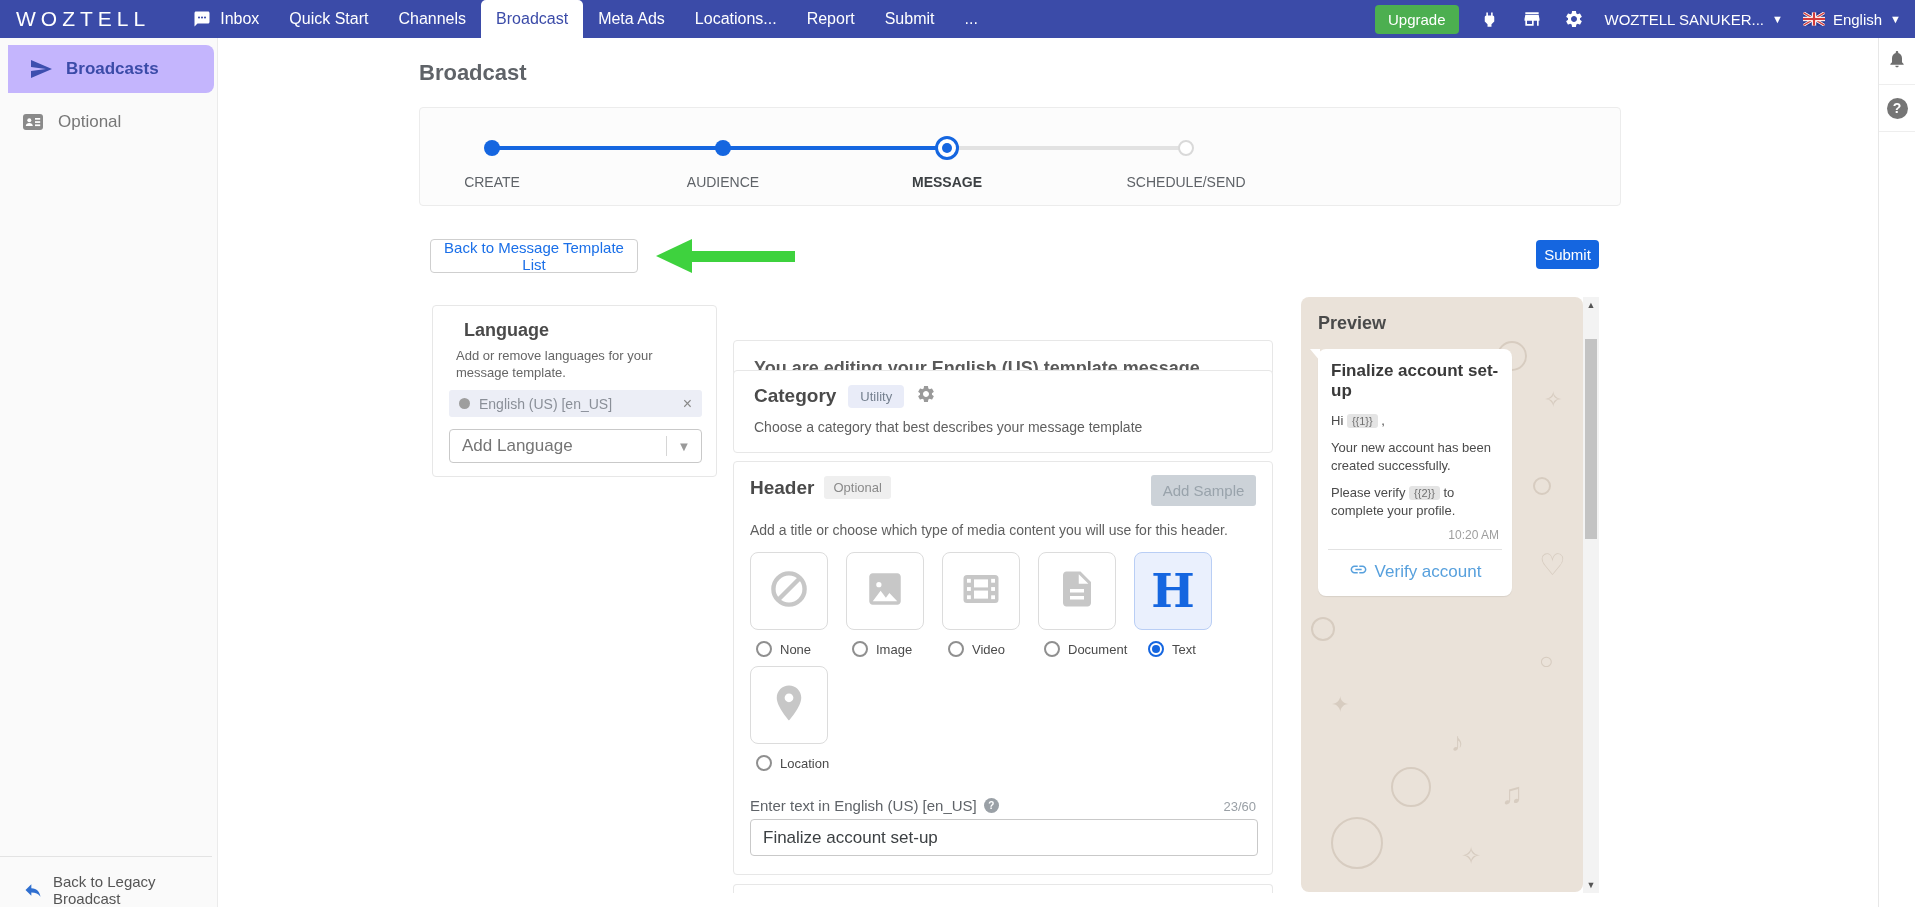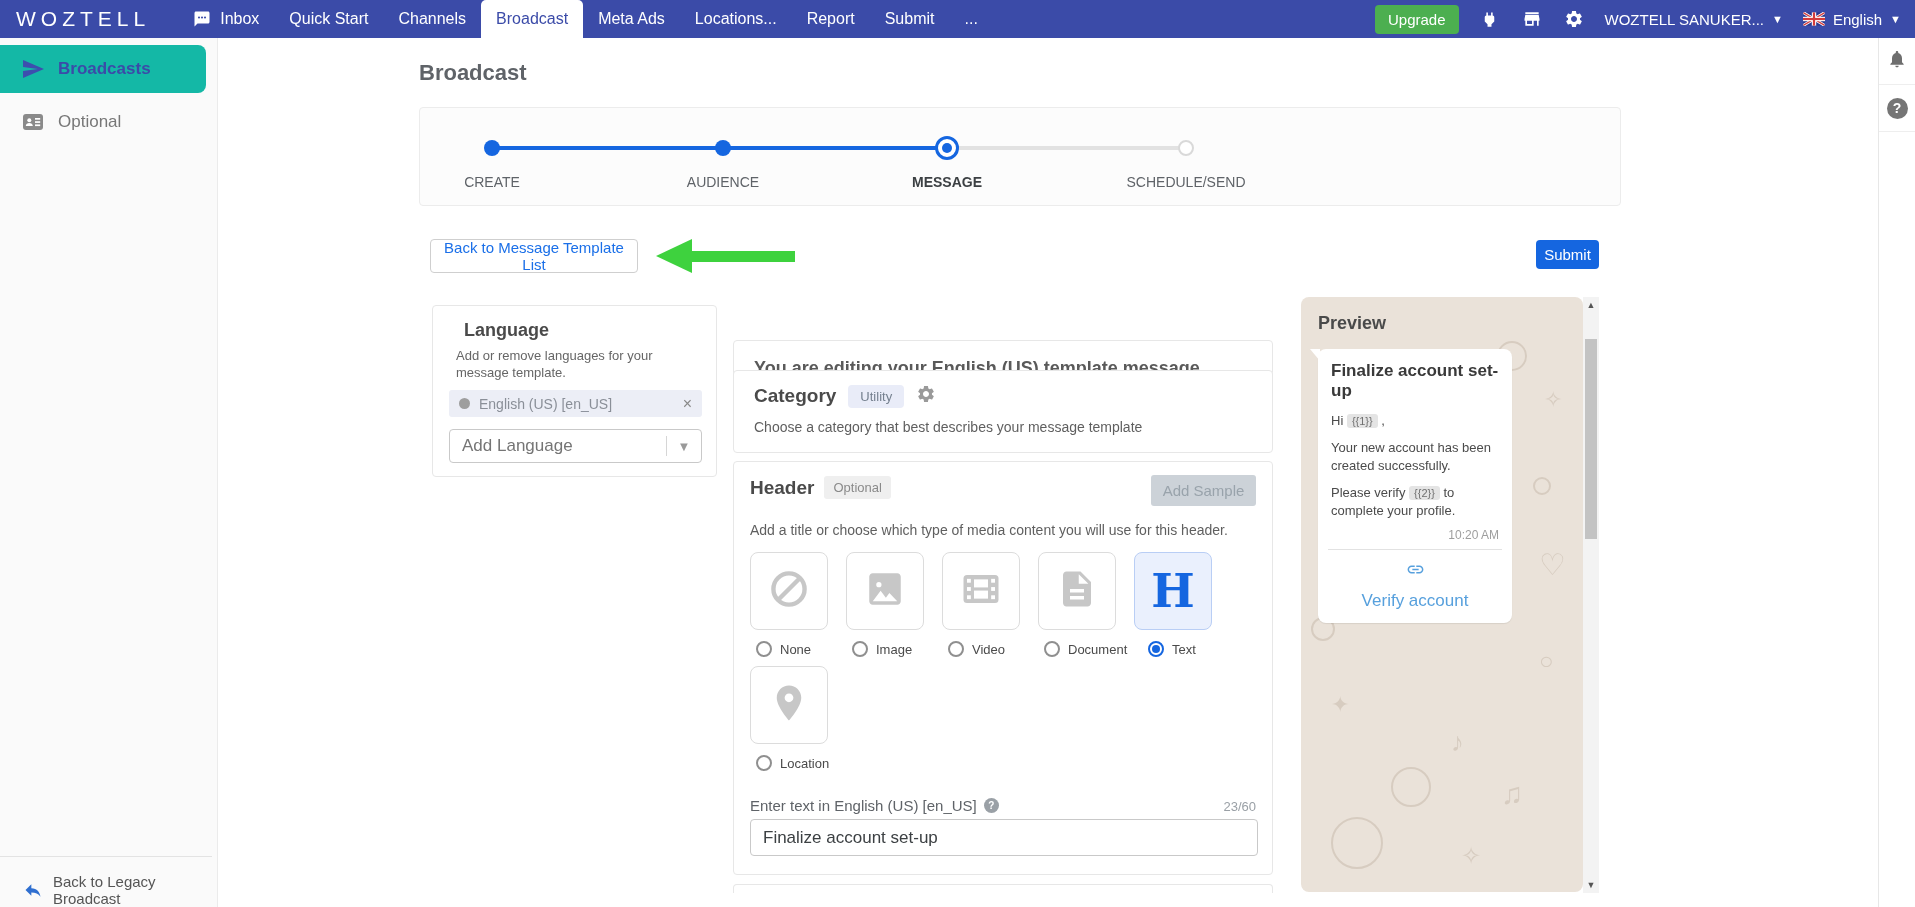--- a/index.html
+++ b/index.html
@@ -15,21 +15,21 @@
   .nav-right { margin-left:auto; display:flex; align-items:center; gap:20px; padding-right:14px; }
   .upgrade-btn { background:#4caf50; color:#fff; font-size:15px; padding:6px 13px; border-radius:4px; border:none; cursor:pointer; }
   .nav-icon { width:22px; height:22px; display:inline-flex; align-items:center; justify-content:center; cursor:pointer; }
   .account { display:flex; align-items:center; gap:8px; font-size:15px; cursor:pointer; white-space:nowrap; }
   .caret { font-size:11px; }
   .flag { width:22px; height:14px; display:inline-block; border-radius:2px; overflow:hidden; }
 
   
   .sidebar { position:absolute; left:0; top:38px; width:218px; height:869px; background:#fafafa; border-right:1px solid #ebebeb; }
   .side-item { position:absolute; display:flex; align-items:center; cursor:pointer; }
-  .side-broadcasts { left:0; top:7px; width:206px; height:48px; background:#14b8a6; border-radius:0 8px 8px 0; }
+  .side-broadcasts { left:8px; top:7px; width:206px; height:48px; background:#c4b5fd; border-radius:0 8px 8px 0; }
   .side-broadcasts .side-label { color:#3b4ba8; font-weight:bold; }
   .side-audiences { left:0; top:62px; width:206px; height:44px; }
   .side-icon { margin-left:21px; width:24px; height:24px; display:inline-flex; align-items:center; justify-content:center; }
   .side-label { margin-left:13px; font-size:17px; color:#777; }
   .side-divider { position:absolute; left:0; top:818px; width:212px; border-top:1px solid #e3e3e3; }
   .back-legacy { left:0; top:832px; width:218px; height:40px; }
   .back-legacy .side-label { font-size:15px; color:#555; margin-left:10px; }
   .back-legacy .side-icon { margin-left:23px; width:20px; height:20px; }
 
   
@@ -107,21 +107,21 @@
   .doodle { position:absolute; color:#d7ccc0; pointer-events:none; }
   .doodle.ring { border:2px solid #d7ccc0; border-radius:50%; }
   .preview-title { position:absolute; left:17px; top:16px; font-size:18px; font-weight:bold; color:#4a4a4a; }
   .bubble { position:absolute; left:17px; top:52px; width:194px; background:#fff; border-radius:8px; padding:12px 13px 8px 13px; box-shadow:0 1px 1px rgba(0,0,0,.08); }
   .bubble:before { content:""; position:absolute; left:-8px; top:0; border-top:0 solid transparent; border-bottom:12px solid transparent; border-right:10px solid #fff; }
   .bubble-title { font-size:17px; font-weight:bold; color:#3a3a3a; line-height:1.2; }
   .bubble-line { font-size:13px; color:#4b4b4b; line-height:1.35; margin-top:10px; }
   .var-chip { background:#e4e4e4; color:#707070; font-size:11px; border-radius:3px; padding:1px 5px; }
   .bubble-time { text-align:right; font-size:12px; color:#9e9e9e; margin-top:8px; }
   .bubble-divider { border-top:1px solid #e2e2e2; margin:7px -3px 0 -3px; }
-  .bubble-cta { display:flex; align-items:center; justify-content:center; gap:7px; color:#57a0dd; font-size:17px; padding:10px 0 4px 0; cursor:pointer;flex-direction:column; }
+  .bubble-cta { display:flex; align-items:center; justify-content:center; gap:7px; color:#57a0dd; font-size:17px; padding:10px 0 4px 0; cursor:pointer; }
 
   
   .scrollbar { position:absolute; left:1583px; top:297px; width:16px; height:596px; background:#f3f3f3; }
   .sb-arrow { position:absolute; left:0; width:16px; height:16px; display:flex; align-items:center; justify-content:center; font-size:9px; color:#555; cursor:pointer; }
   .sb-thumb { position:absolute; left:2px; top:42px; width:12px; height:200px; background:#c3c3c3; cursor:pointer; }
 </style>
 </head>
 <body>
 
 <div class="screen">

